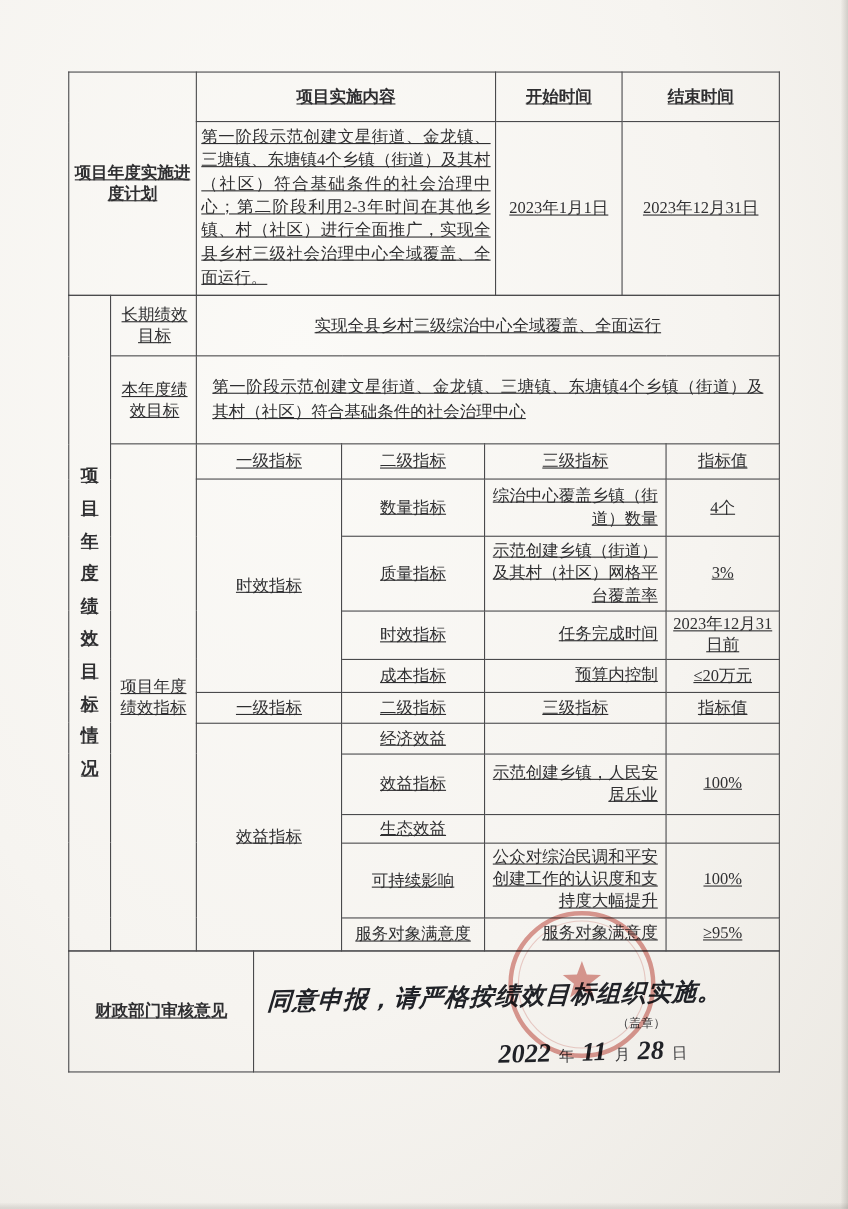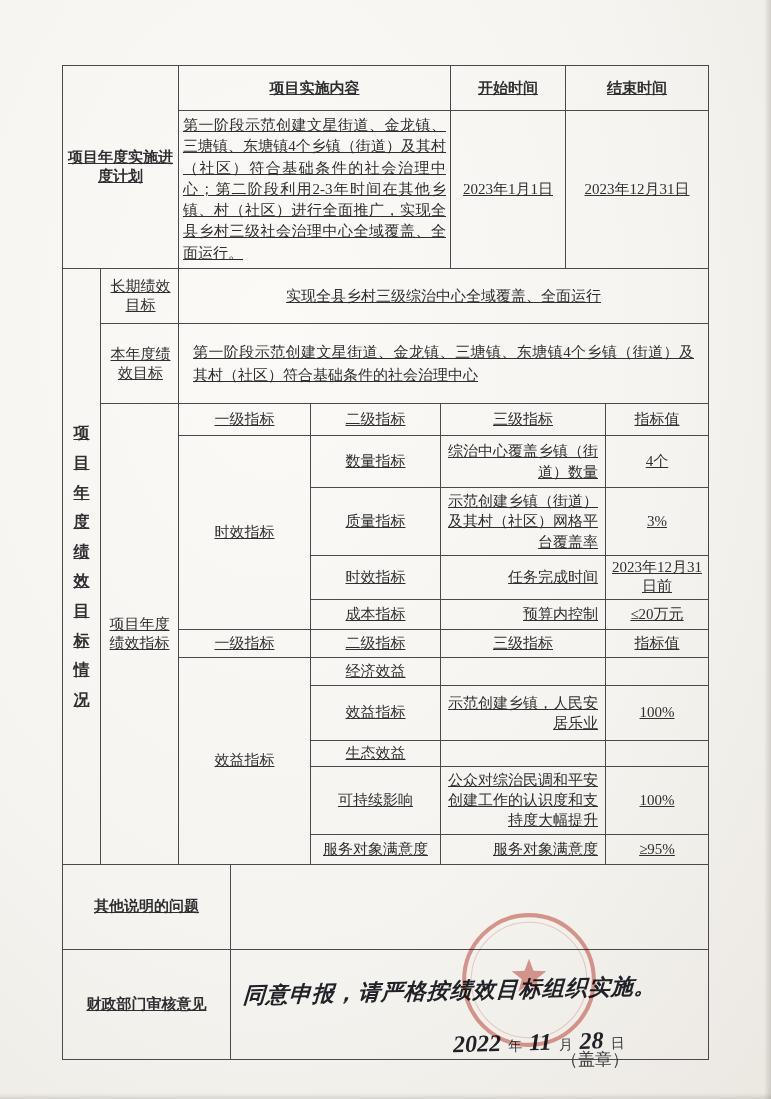--- a/index.html
+++ b/index.html
@@ -59,21 +59,21 @@
     font-weight:bold;
     color:#202227;
   }
   .opinion {
     position:absolute; left:12px; top:26px;
     font-size:22px;
     letter-spacing:1px;
     white-space:nowrap;
     transform:rotate(-1.3deg) skewX(-4deg);
   }
-  .seal-hint { position:absolute; left:330px; top:58px; font-size:17px; color:#3a3a3c;margin-top:40px; }
+  .seal-hint { position:absolute; left:330px; top:58px; font-size:11px; color:#3a3a3c; }
   .date-line {
     position:absolute; left:222px; bottom:3px;
     display:flex; align-items:baseline; gap:7px;
     transform:rotate(-1.5deg);
   }
   .date-line .num { font-size:24px; }
   .date-line .unit { font-size:14px; color:#3a3a3c; }
   .stamp {
     position:absolute; left:222px; top:-46px;
     width:152px; height:152px;
@@ -193,24 +193,20 @@
       </tr>
     </tbody>
       </table>
 
     <table class="t3">
       <colgroup>
           <col style="width:168px">
           <col style="width:478px">
         </colgroup>
       <tbody>
-          <tr style="height:85px">
-        <td class="c b">其他说明的问题</td>
-        <td></td>
-      </tr>
       <tr style="height:110px">
         <td class="c b">财政部门审核意见</td>
         <td class="review-cell">
           <div class="opinion hand">同意申报，请严格按绩效目标组织实施。</div>
           <div class="seal-hint">（盖章）</div>
           <div class="date-line">
             <span class="hand num">2022</span>
             <span class="unit">年</span>
             <span class="hand num">11</span>
             <span class="unit">月</span>

